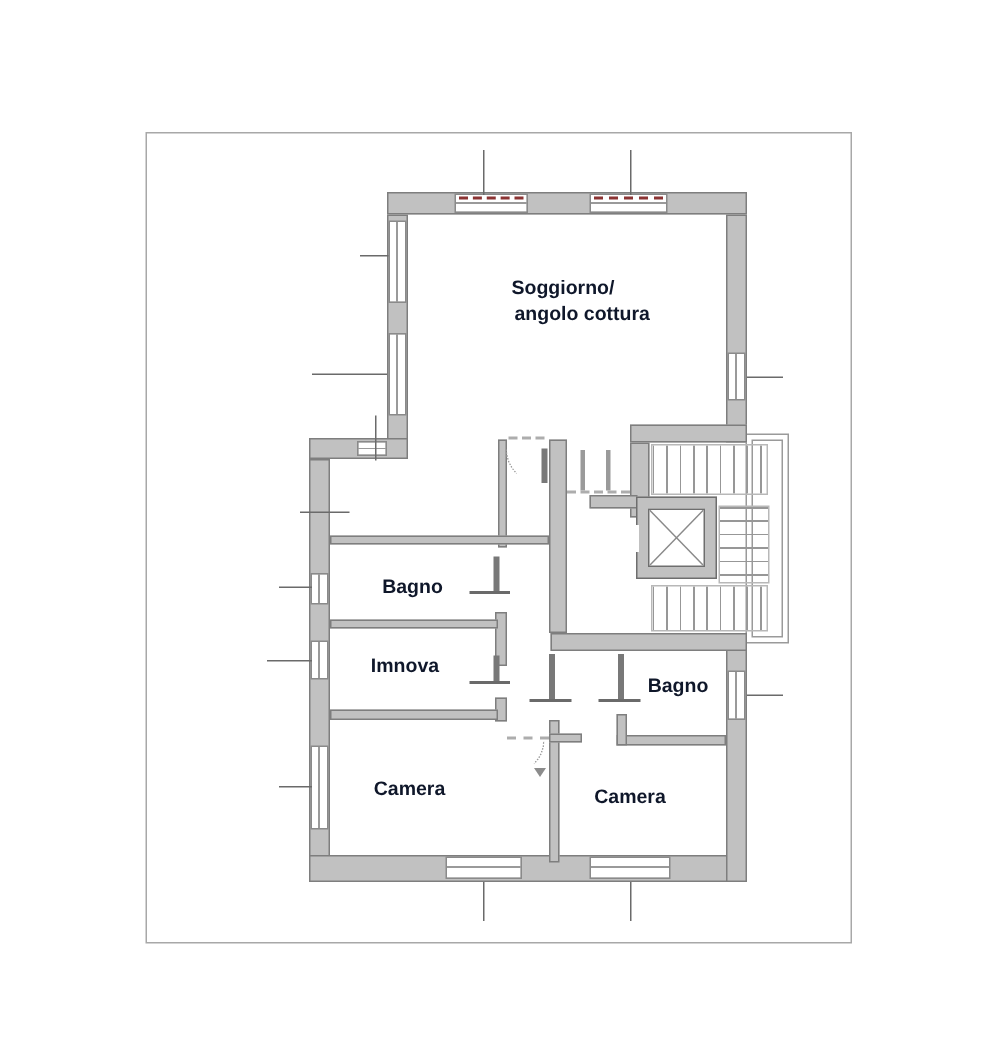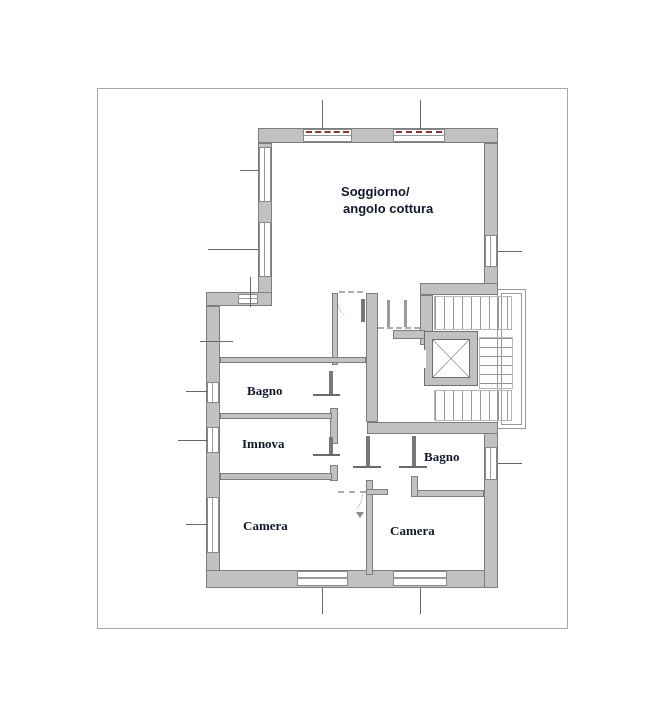--- a/index.html
+++ b/index.html
@@ -36,21 +36,21 @@
   .treads-h{background:repeating-linear-gradient(to bottom,#979797 0 1px,transparent 1px 9px);
             border:1px solid #b8b8b8;z-index:2;}
   .rail{border:1px solid #9a9a9a;z-index:1;}
   
   .elev-outer{background:#c1c1c1;border:1px solid #6e6e6e;z-index:3;}
   .elev-inner{background:#fff;border:1px solid #6e6e6e;z-index:4;}
   .elev-gap{background:#fff;z-index:5;}
   
   .lbl{position:absolute;font-weight:bold;font-size:13px;color:#0f172a;
        white-space:nowrap;z-index:6;}
-  .lbl-c{text-align:left;font-family:Liberation Serif, serif;}
+  .lbl-c{text-align:center;}
   
   #watermark{position:absolute;left:211px;top:312px;width:250px;font-size:62px;font-weight:bold;
              letter-spacing:1px;color:#c6c6c6;opacity:.85;z-index:5;
              text-shadow:1px 0 #9c9c9c,-1px 0 #9c9c9c,0 1px #9c9c9c,0 -1px #9c9c9c;}
 </style>
 </head>
 <body>
 
 <div id="canvas">
 

